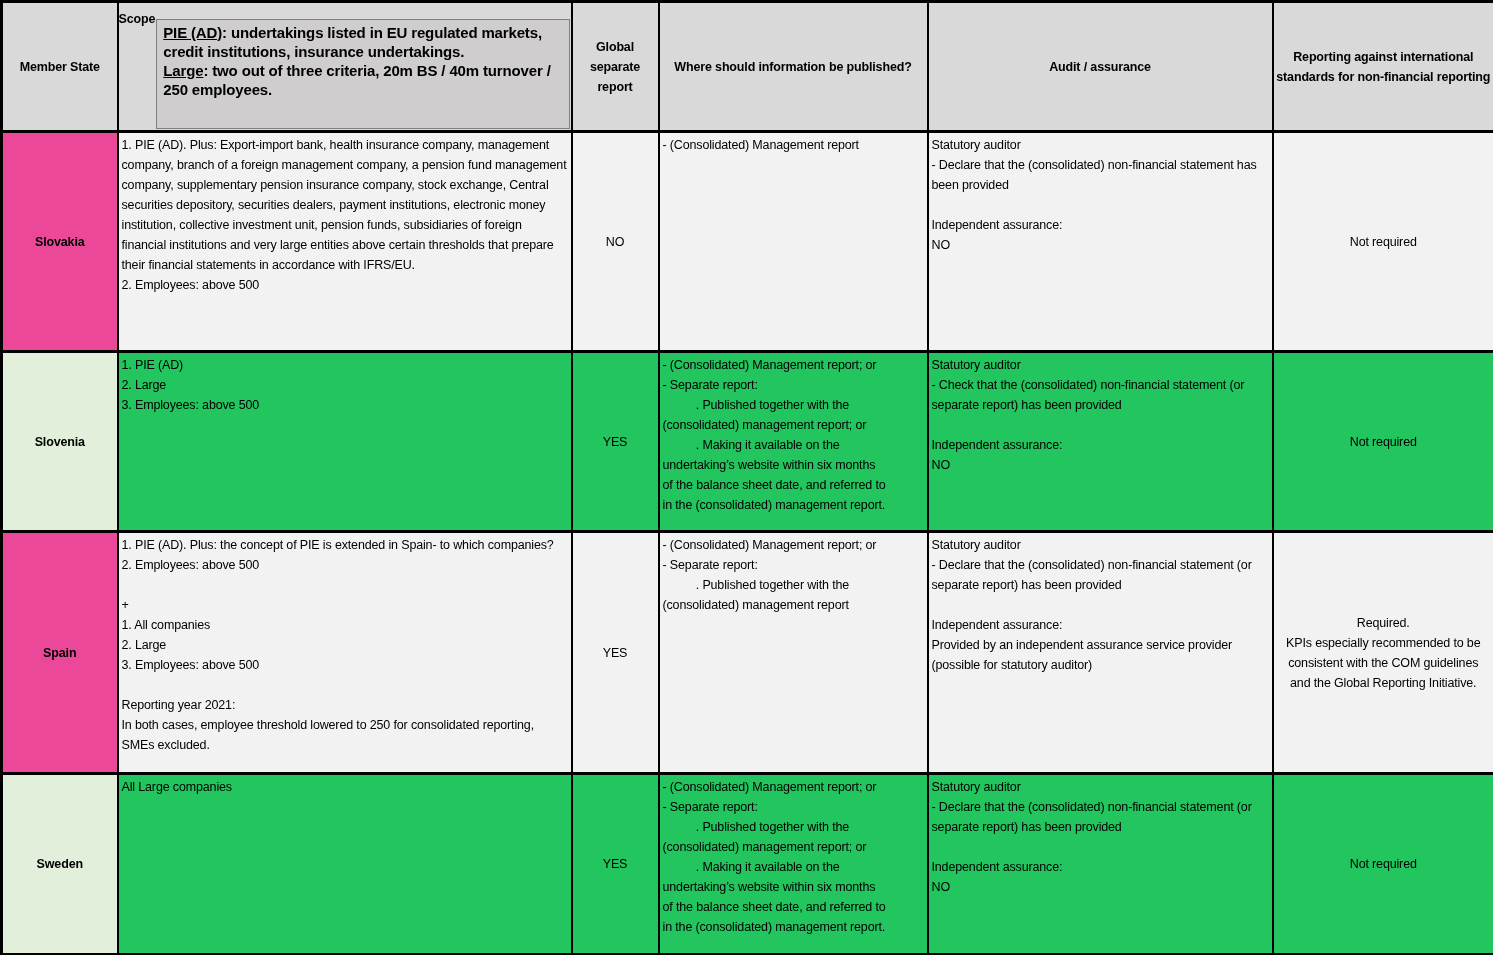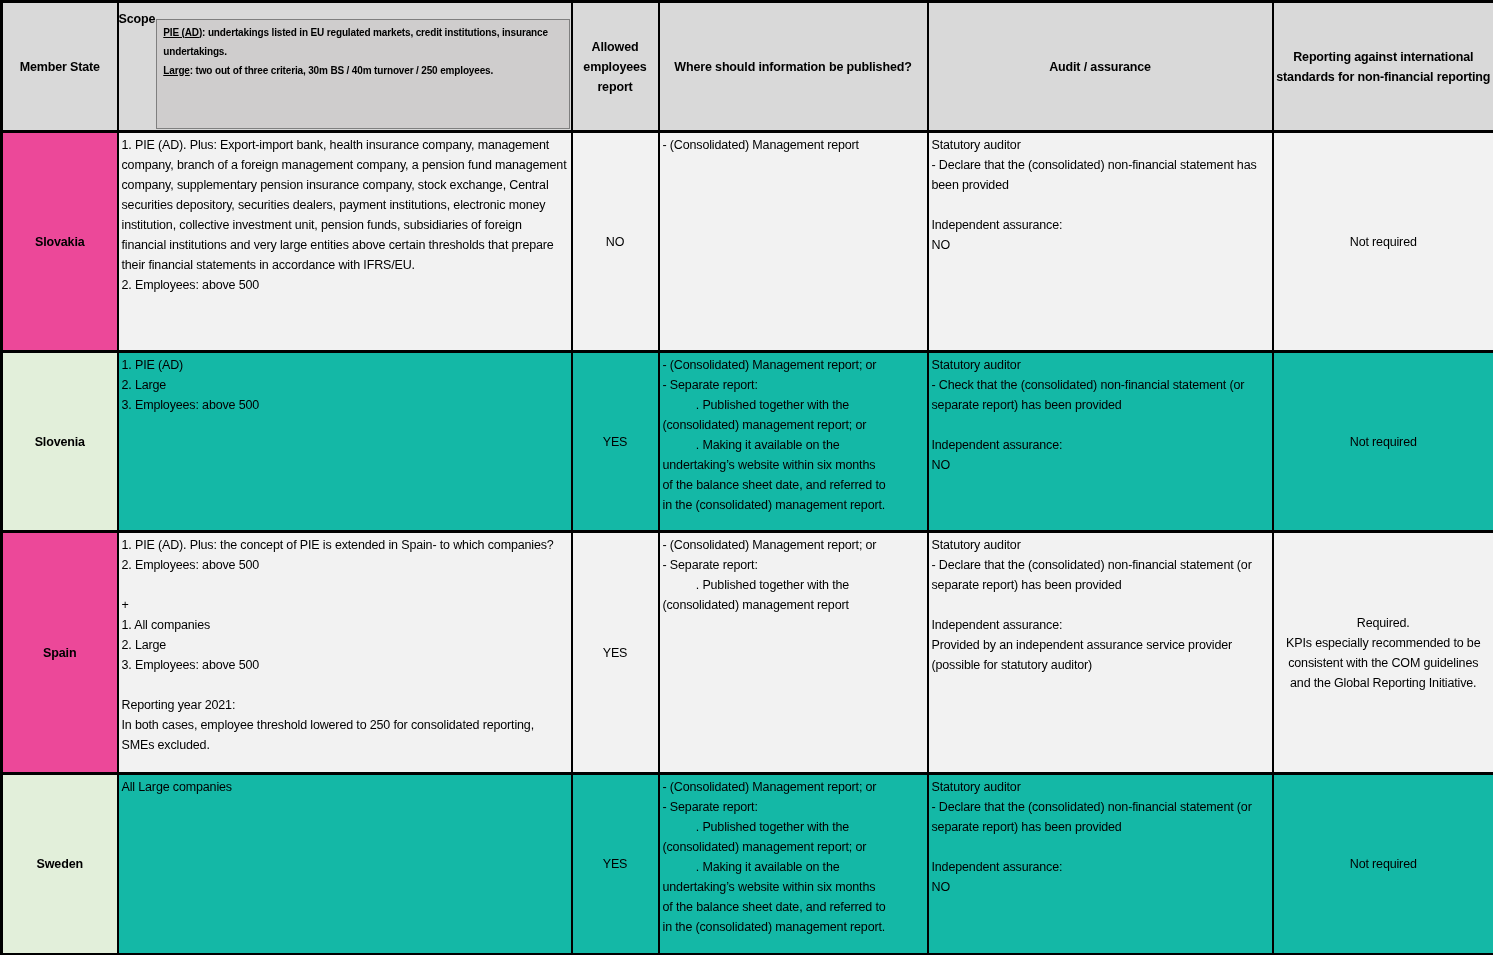--- a/index.html
+++ b/index.html
@@ -31,55 +31,55 @@
   .scope-title { text-align: center; padding-top: 4px; height: 20px; }
   .scope-note {
     flex: 1;
     margin: 14px 1px 0 1px;
     background: #cfcdcd;
     border: 1px solid #7f7f7f;
     text-align: left;
     font-weight: bold;
     padding: 3px 6px 2px 6px;
     line-height: 19px;
-    font-size: 10px;
+    font-size: 15px;
   }
   .u { text-decoration: underline; }
   
   td { vertical-align: top; text-align: left; margin-left: 48px; }
   td.member { font-weight: bold; vertical-align: middle; text-align: center; }
   td.txt { white-space: pre-wrap; padding: 2px 4px 2px 3px; }
   td.mid { vertical-align: middle; text-align: center; white-space: pre-wrap; padding: 2px 4px; }
   tr.row-gray td { background: #f2f2f2; }
   tr.row-gray td.member { background: #ec4899; }
-  tr.row-green td { background: #14b8a6; }
+  tr.row-green td { background: #22c55e; }
   tr.row-green td.member { background: #e2efda; text-align: center; }
 </style>
 </head>
 <body>
 
 <table class="grid">
   <colgroup>
     <col style="width:116px">
     <col style="width:454px">
     <col style="width:87px">
     <col style="width:269px">
     <col style="width:345px">
     <col style="width:222px">
   </colgroup>
   <tbody>
       <tr class="header-row" style="height:130px">
     <th>Member State</th>
     <th class="scope-header">
       <div class="scope-wrap">
         <div class="scope-title">Scope</div>
-        <div class="scope-note"><span class="u">PIE (AD)</span><span>: undertakings listed in EU regulated markets, credit institutions, insurance undertakings.</span><br><span class="u">Large</span><span>: two out of three criteria, 30m BS / 40m turnover / 250 employees.</span></div>
+        <div class="scope-note"><span class="u">PIE (AD)</span><span>: undertakings listed in EU regulated markets, credit institutions, insurance undertakings.</span><br><span class="u">Large</span><span>: two out of three criteria, 20m BS / 40m turnover / 250 employees.</span></div>
       </div>
     </th>
-    <th>Allowed employees report</th>
+    <th>Global separate report</th>
     <th>Where should information be published?</th>
     <th>Audit / assurance</th>
     <th>Reporting against international standards for non-financial reporting</th>
   </tr>
 
   <tr class="row-gray" style="height:220px">
     <td class="member">Slovakia</td>
     <td class="txt">1. PIE (AD). Plus: Export-import bank, health insurance company, management company, branch of a foreign management company, a pension fund management company, supplementary pension insurance company, stock exchange, Central securities depository, securities dealers, payment institutions, electronic money institution, collective investment unit, pension funds, subsidiaries of foreign financial institutions and very large entities above certain thresholds that prepare their financial statements in accordance with IFRS/EU.
 2. Employees: above 500</td>
     <td class="mid">NO</td>

